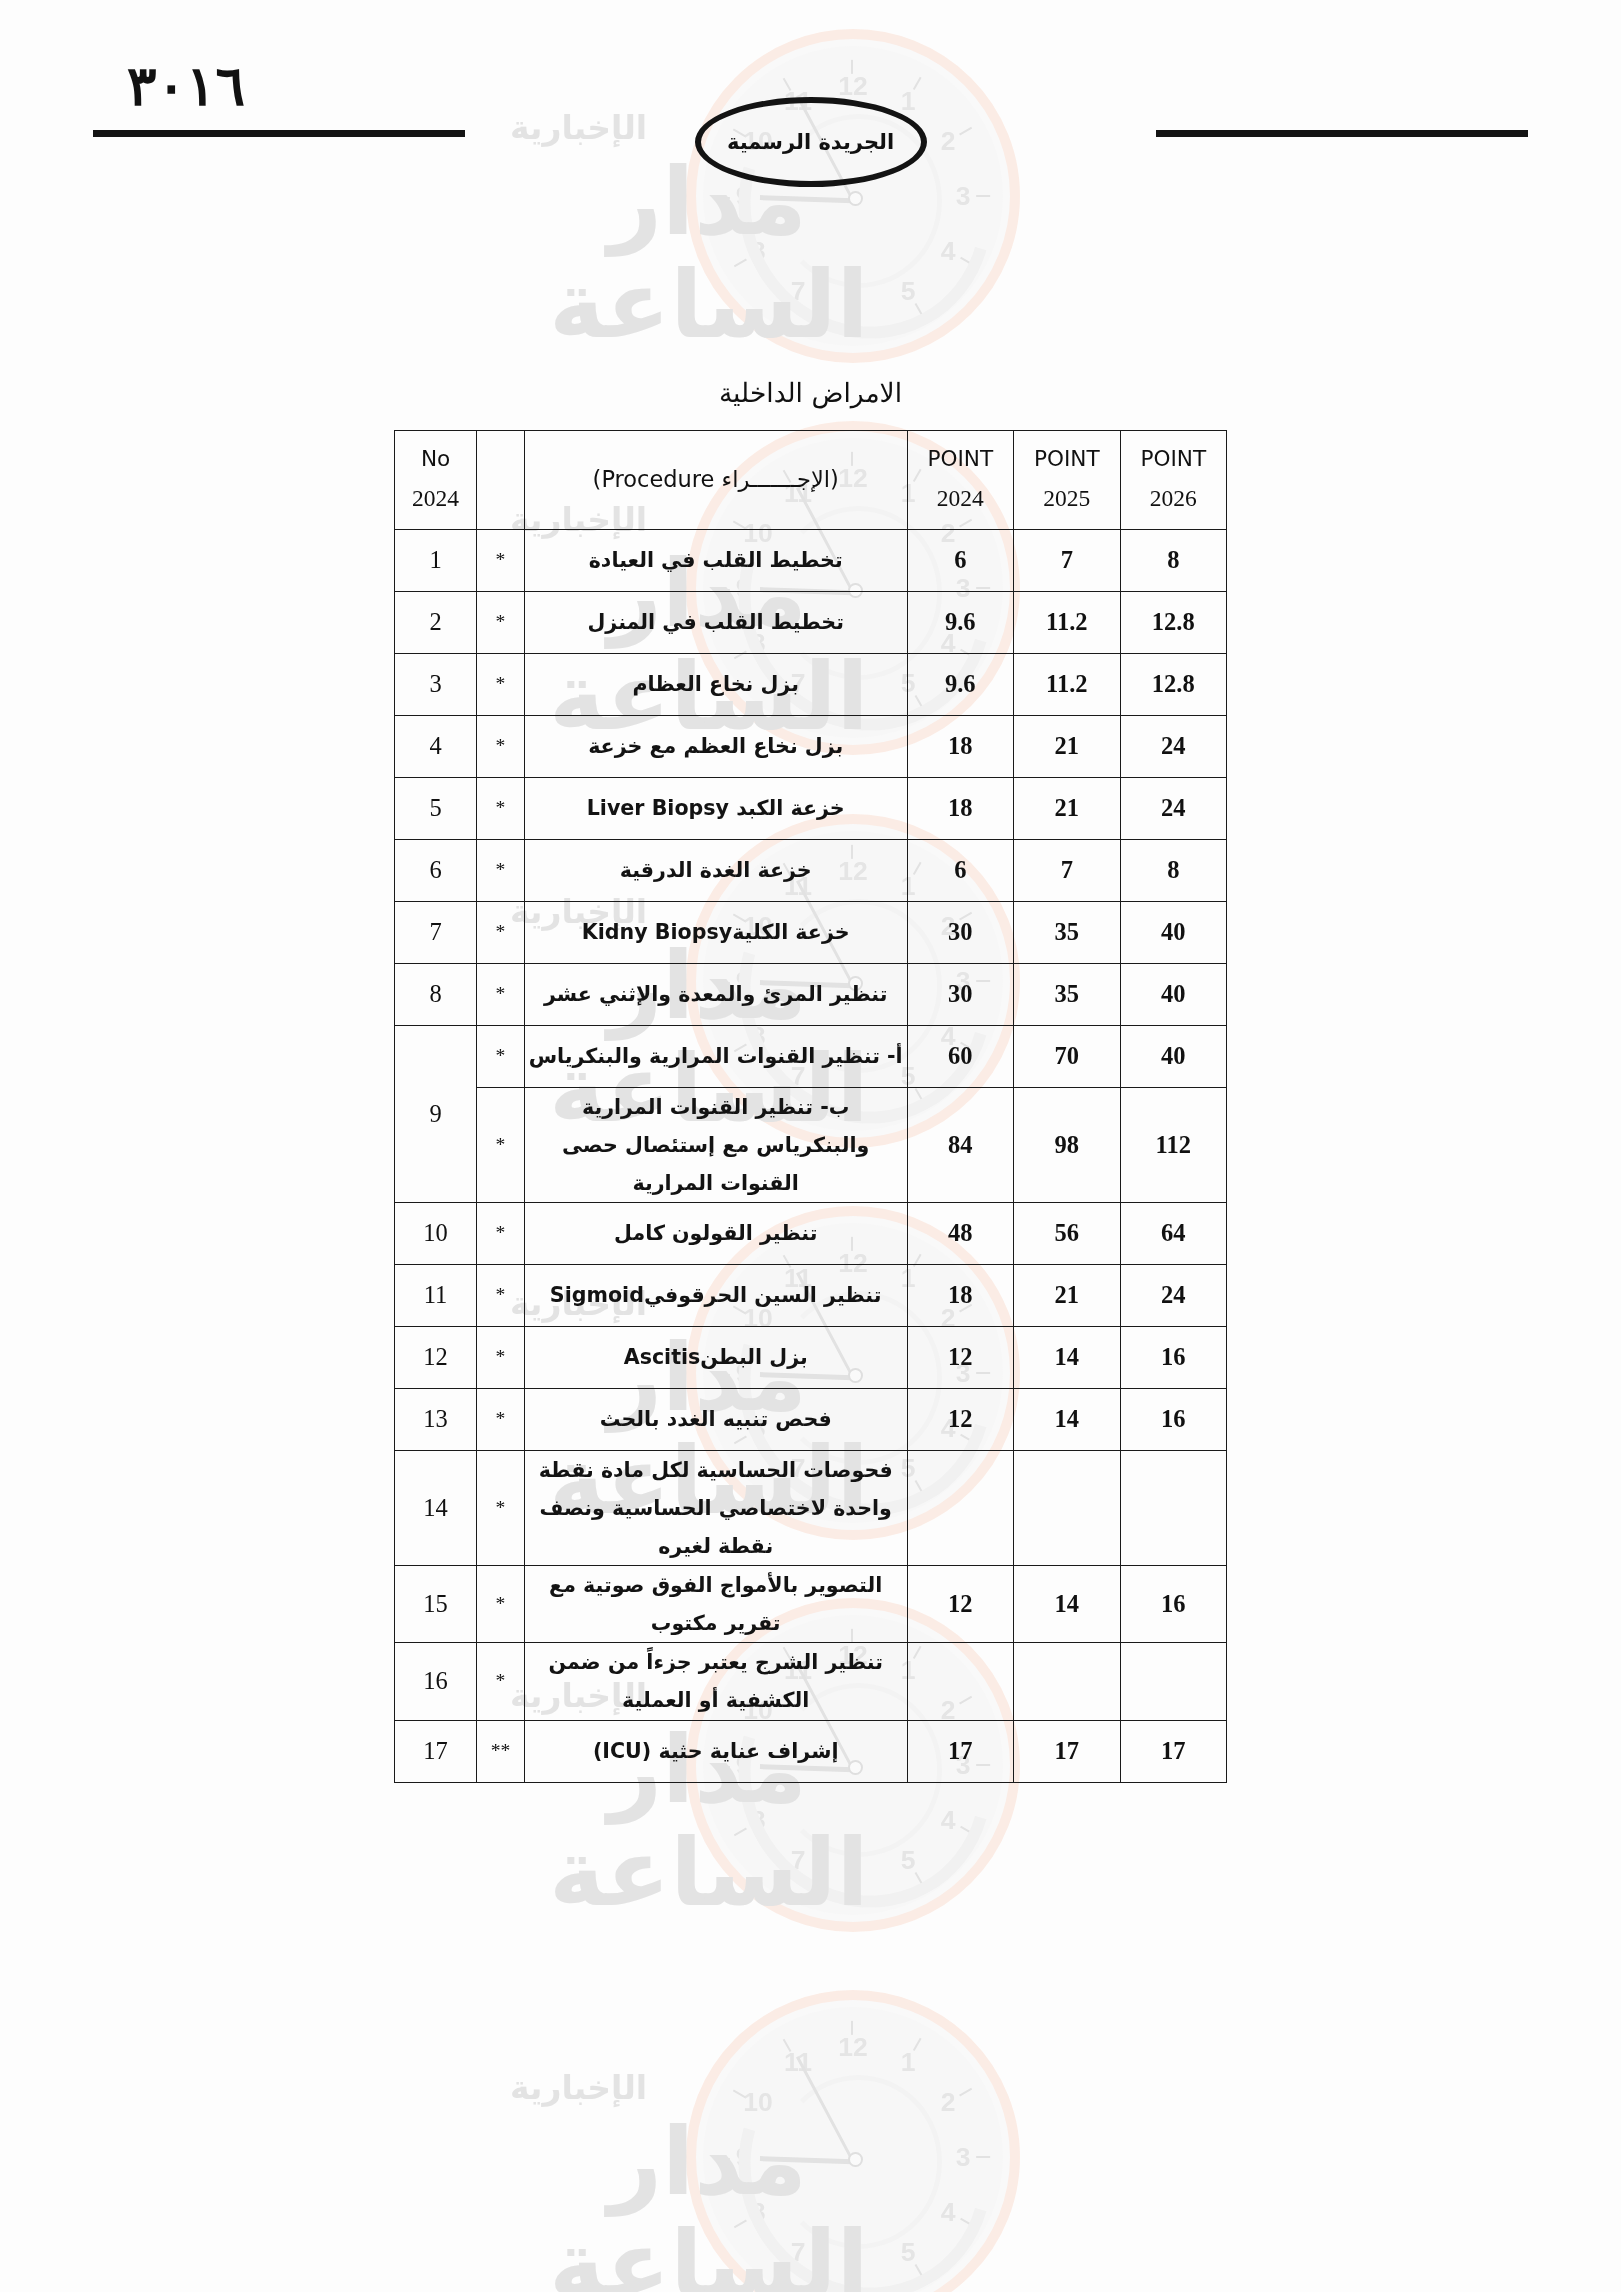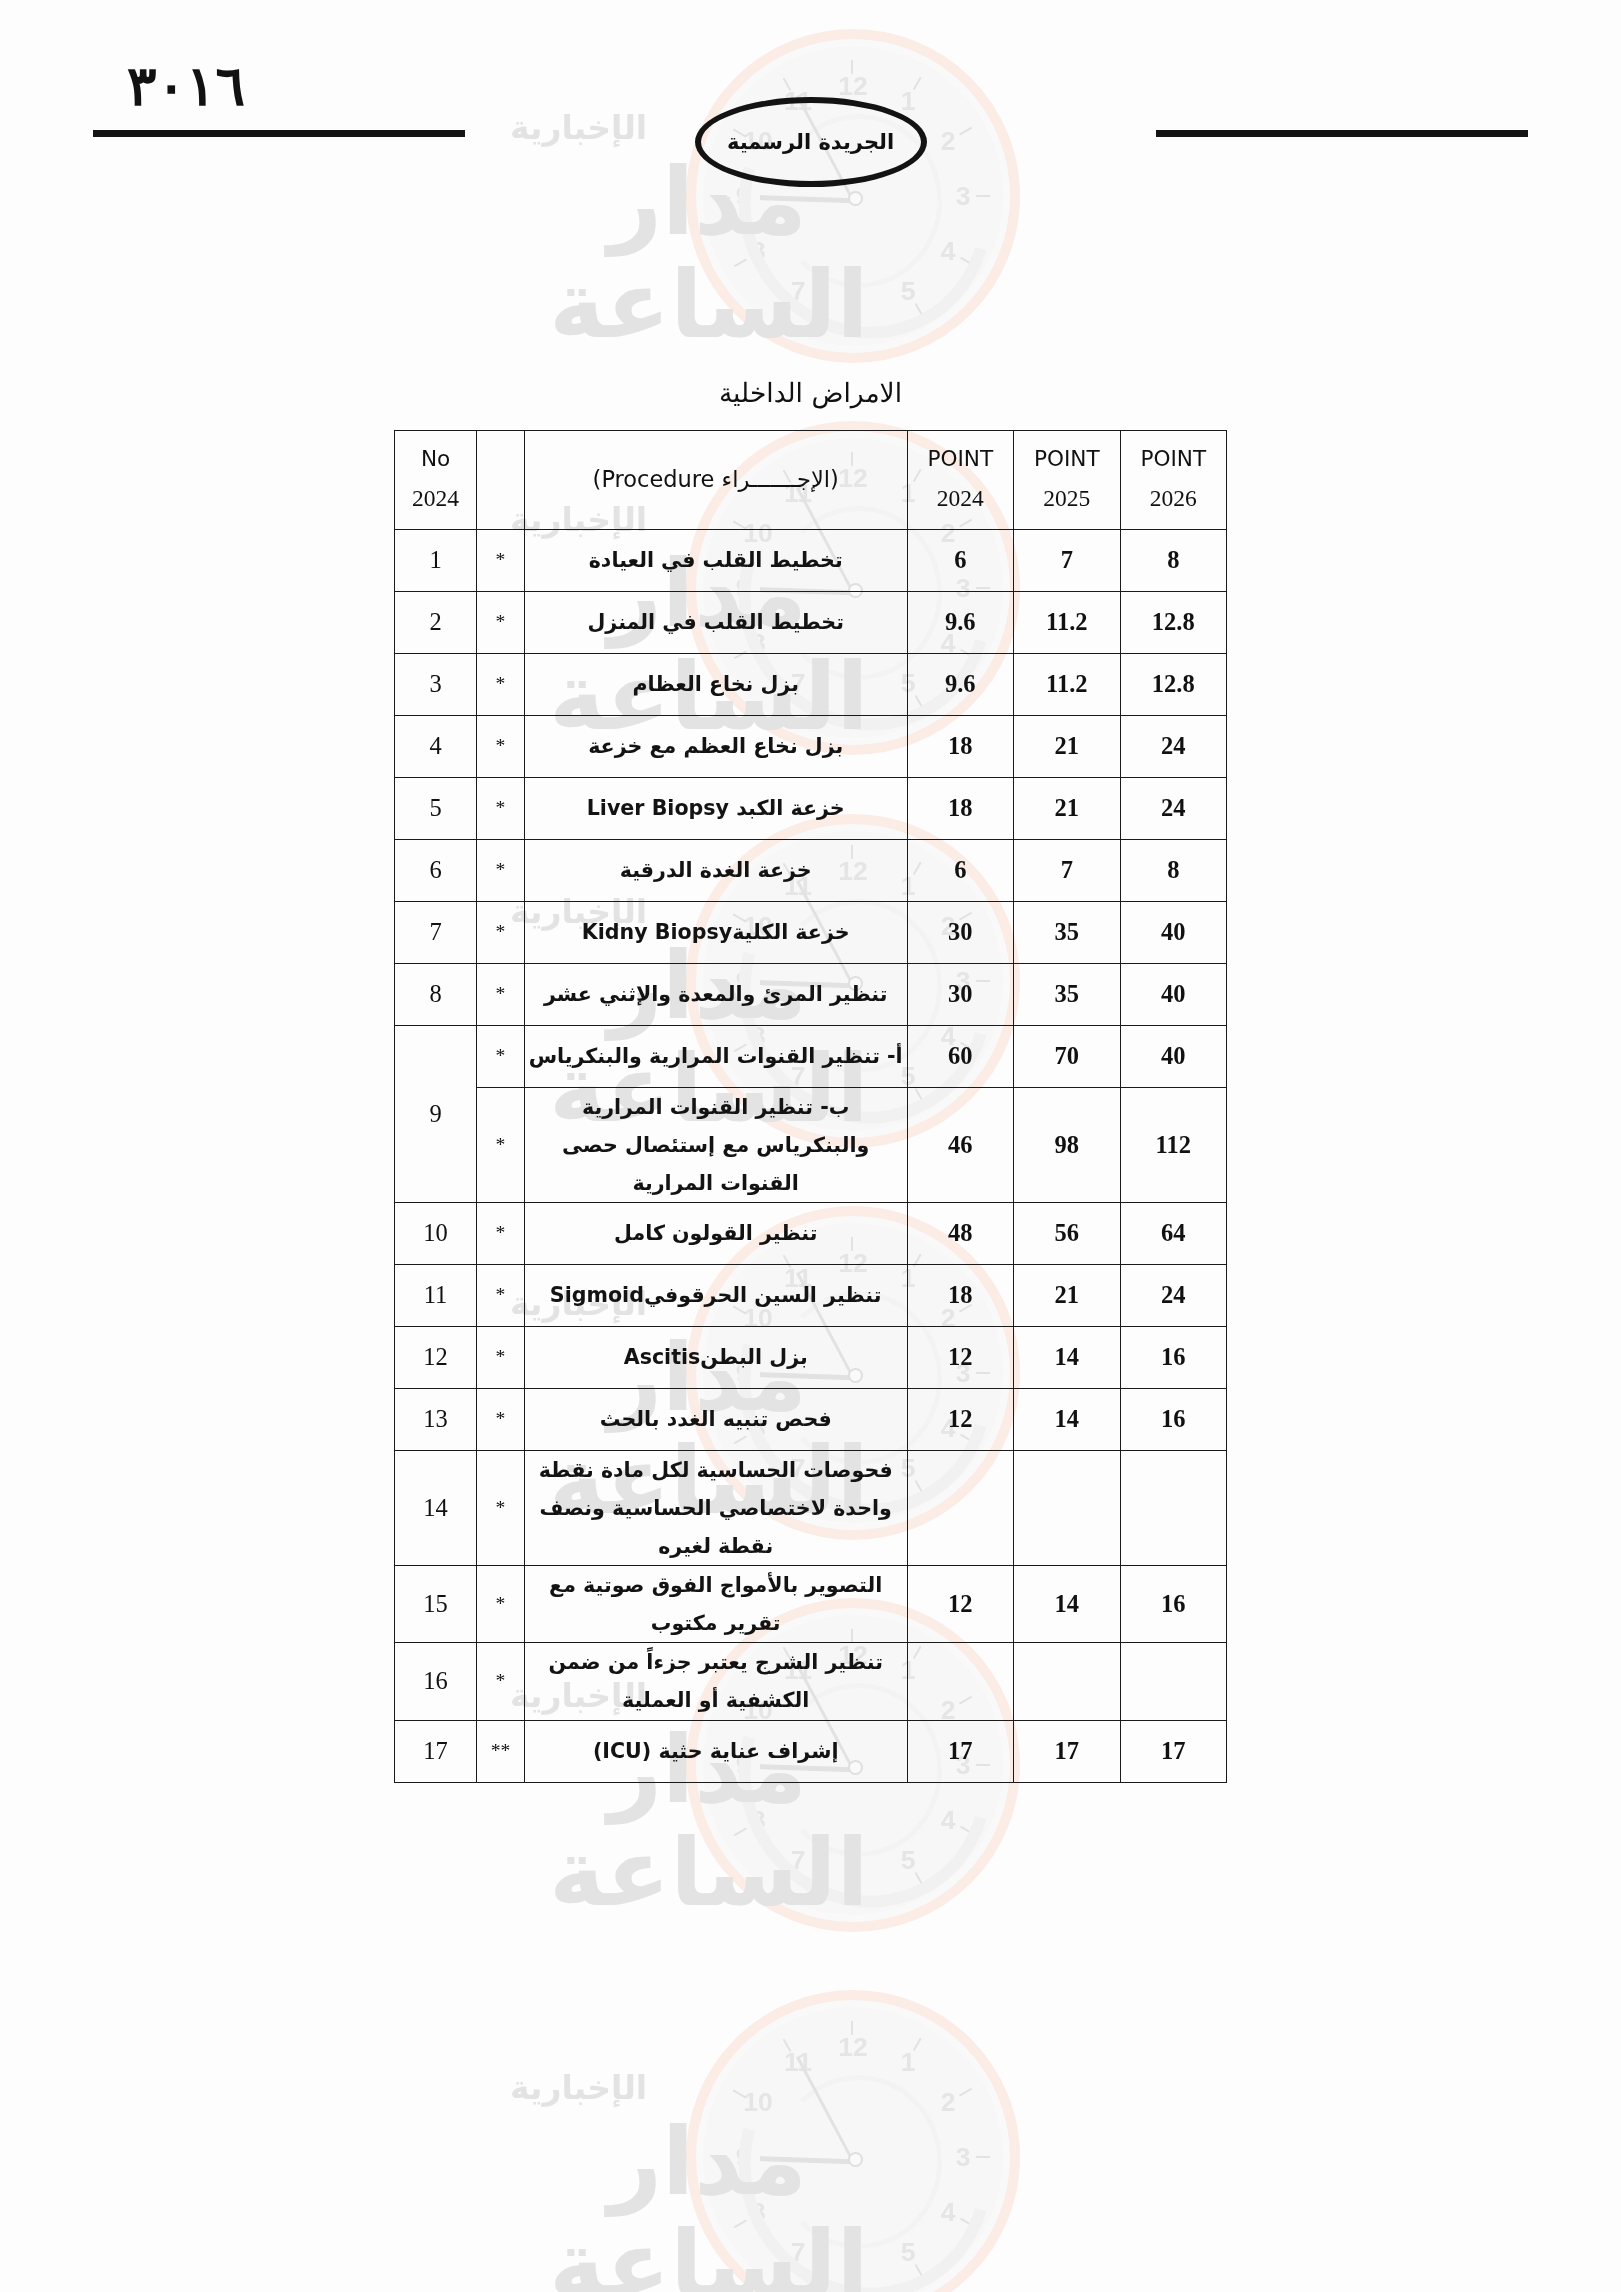--- a/index.html
+++ b/index.html
@@ -577,21 +577,21 @@
             <td class="num-cell">40</td>
             <td class="num-cell">70</td>
             <td class="num-cell">60</td>
             <td class="proc-cell">أ- تنظير القنوات المرارية والبنكرياس</td>
             <td class="star-cell">*</td>
             <td class="no-cell" rowspan="2">9</td>
           </tr>
           <tr>
             <td class="num-cell">112</td>
             <td class="num-cell">98</td>
-            <td class="num-cell">46</td>
+            <td class="num-cell">84</td>
             <td class="proc-cell">ب- تنظير القنوات المرارية والبنكرياس مع إستئصال حصى القنوات المرارية</td>
             <td class="star-cell">*</td>
           </tr>
           <tr>
             <td class="num-cell">64</td>
             <td class="num-cell">56</td>
             <td class="num-cell">48</td>
             <td class="proc-cell">تنظير القولون كامل</td>
             <td class="star-cell">*</td>
             <td class="no-cell">10</td>

